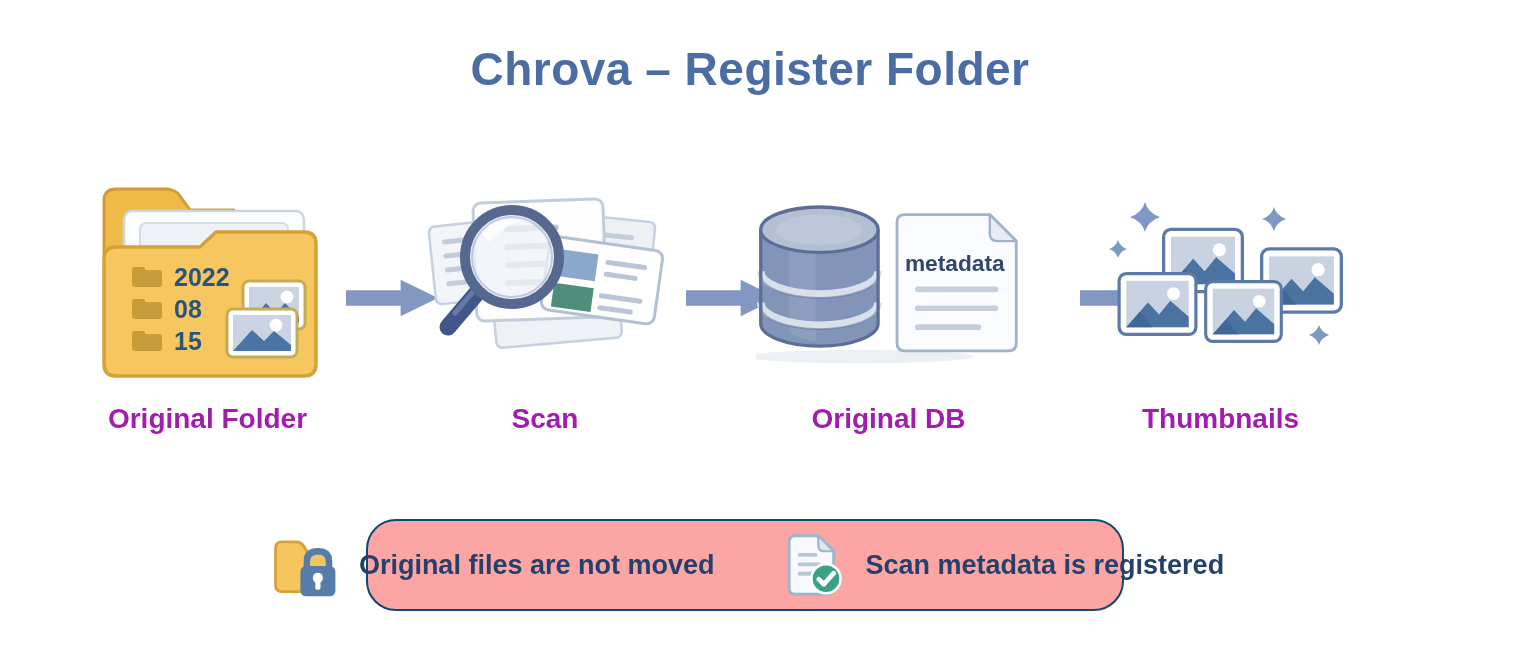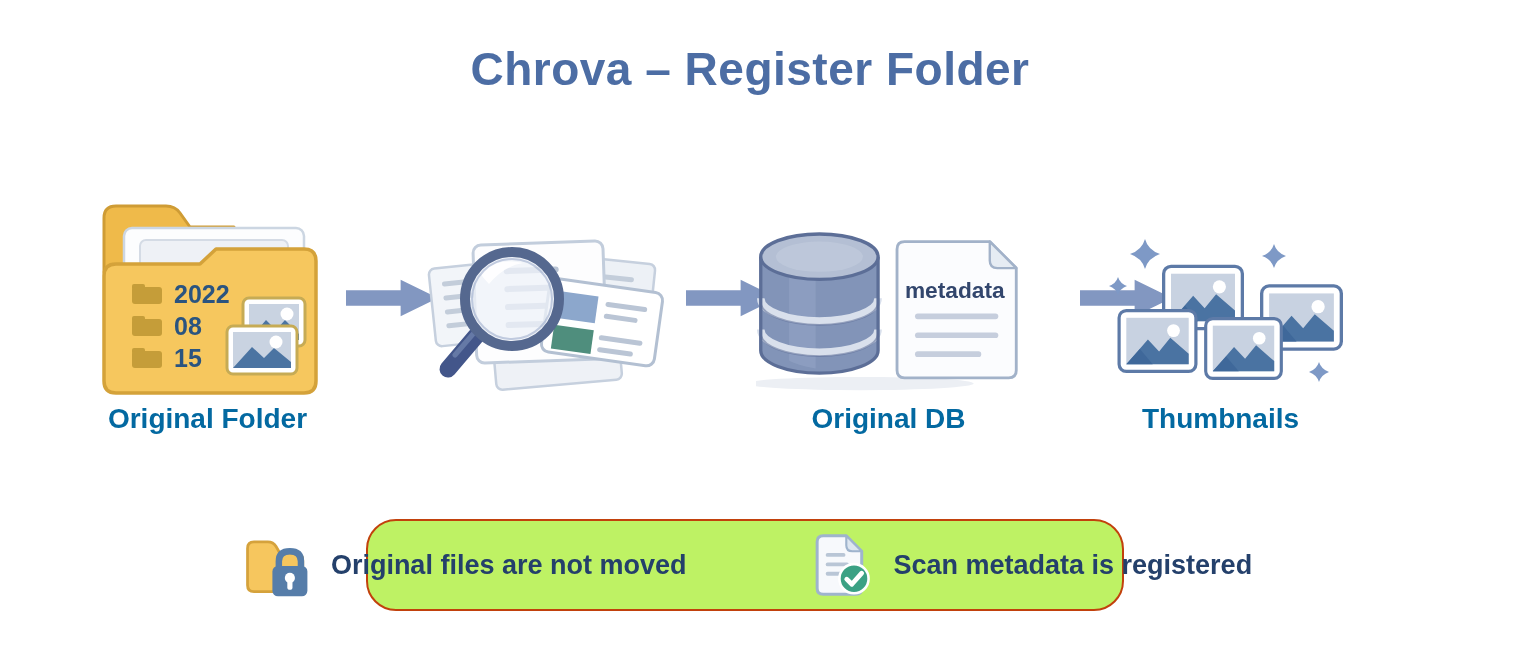--- a/index.html
+++ b/index.html
@@ -7,32 +7,32 @@
   body { font-family:"Liberation Sans", sans-serif; }
   .canvas {
     position:relative; width:1536px; height:659px; background:#ffffff; overflow:hidden;
   }
   .title {
     position:absolute; top:42px; left:0; width:100%;
     text-align:center; transform:translateX(-18px);
     font-size:46px; font-weight:700; color:#4c6da4; letter-spacing:0.5px;
   }
   .stage { position:absolute; top:185px; width:265px; }
-  .stage .icon-area { height:212px; display:flex; align-items:flex-end; justify-content:center; }
+  .stage .icon-area { height:212px; display:flex; align-items:flex-start; justify-content:center; }
   .stage .stage-label {
     margin-top:6px; text-align:center;
-    font-size:28px; font-weight:700; color:#0369a1;
+    font-size:28px; font-weight:700; color:#a21caf;
   }
   .arrow { position:absolute; top:276px; width:92px; height:44px; }
   svg { display:block; }
   svg text { font-family:"Liberation Sans", sans-serif; }
   .notes-panel {
     position:absolute; left:366px; top:519px; width:758px; height:92px;
-    background:#bef264; border:2px solid #c2410c; border-radius:30px;
-    display:flex; align-items:center; justify-content:center;gap:28px;
+    background:#fca5a5; border:2px solid #0c4a6e; border-radius:30px;
+    display:flex; align-items:center; justify-content:center;
   }
   .note { display:flex; align-items:center; gap:15px; }
   .note-text { font-size:27px; font-weight:600; color:#24406b; white-space:nowrap; }
   .notes-divider { width:2px; height:54px; background:#aec3da; margin:0 32px; border-radius:1px; }
 </style>
 </head>
 <body>
 
 <div class="canvas">
 
@@ -125,20 +125,21 @@
         <g>
           <line x1="56" y1="109" x2="28" y2="142" stroke="#43568a" stroke-width="17" stroke-linecap="round"></line>
           <line x1="53" y1="107" x2="35" y2="128" stroke="#7488b2" stroke-width="5" stroke-linecap="round" opacity="0.7"></line>
           <circle cx="92" cy="72" r="44" fill="#eef2f8" opacity="0.78"></circle>
           <path d="M60,46 Q78,30 103,36 Q84,39 69,57 Q63,51 60,46 Z" fill="#ffffff" opacity="0.9"></path>
           <circle cx="92" cy="72" r="47" fill="none" stroke="#55688f" stroke-width="10"></circle>
           <circle cx="92" cy="72" r="40" fill="none" stroke="#8ea0c4" stroke-width="2" opacity="0.5"></circle>
         </g>
       </svg>
     </div>
+    <div class="stage-label">Scan</div>
   </div>
 
   <svg class="arrow" style="left:686px;" viewBox="0 0 96 44">
     <path d="M0,14 H57 V3 L96,22 L57,41 V30 H0 Z" fill="#8297c1"></path>
   </svg>
 
   <div class="stage" style="left:756px;">
     <div class="icon-area">
       <svg width="280" height="185" viewBox="0 0 280 185">
         <ellipse cx="110" cy="176" rx="120" ry="7" fill="#eceff4"></ellipse>

